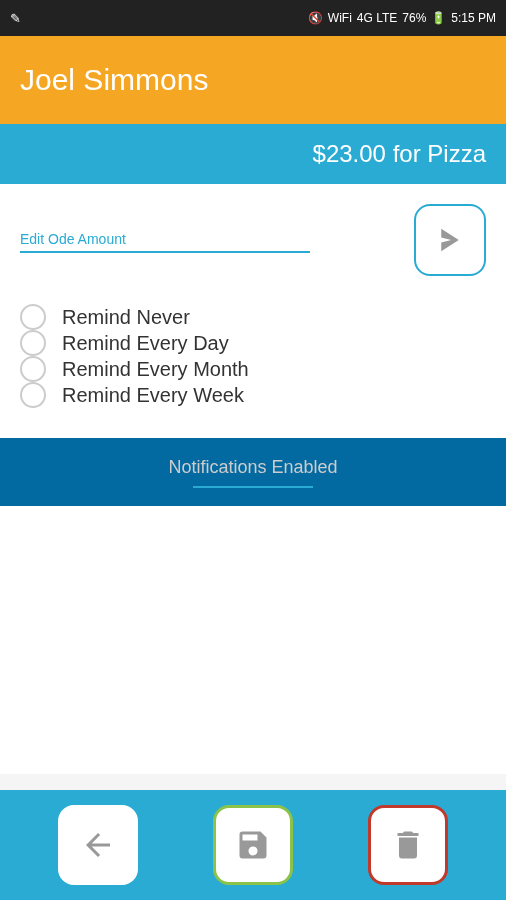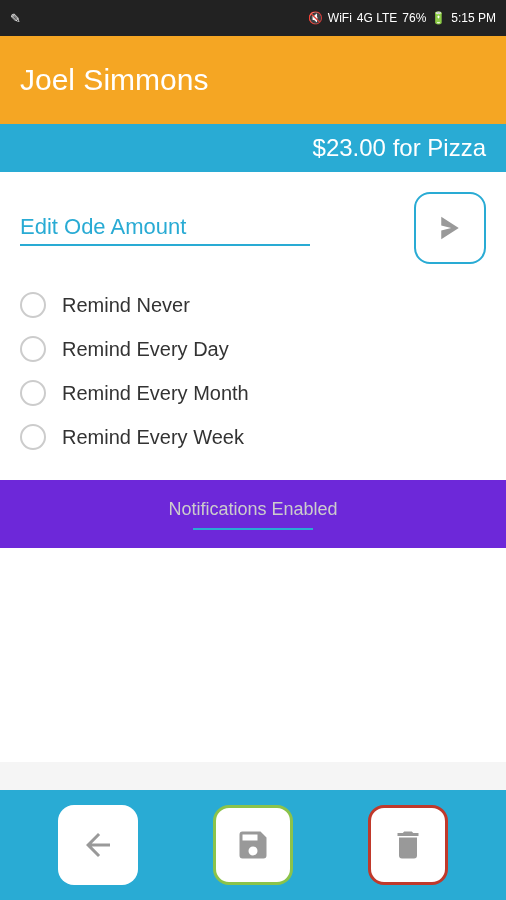--- a/index.html
+++ b/index.html
@@ -49,21 +49,21 @@
 
     .user-name {
       color: white;
       font-size: 30px;
       font-weight: 300;
     }
 
     
     .amount-bar {
       background: #29ABD4;
-      height: 48px;
+      height: 60px;
       display: flex;
       align-items: center;
       justify-content: flex-end;
       padding: 0 20px;
     }
 
     .amount-text {
       color: white;
       font-size: 24px;
       font-weight: 300;
@@ -81,21 +81,21 @@
       display: flex;
       align-items: center;
       justify-content: space-between;
       margin-bottom: 28px;
     }
 
     .amount-input {
       border: none;
       border-bottom: 2px solid #29ABD4;
       color: #29ABD4;
-      font-size: 22px;
+      font-size: 14px;
       font-weight: 300;
       width: 290px;
       outline: none;
       padding: 4px 0;
       background: transparent;
     }
 
     .amount-input::placeholder {
       color: #29ABD4;
     }
@@ -115,21 +115,20 @@
     .send-button svg {
       width: 30px;
       height: 30px;
       fill: #aaa;
     }
 
     
     .radio-group {
       display: flex;
       flex-direction: column;
-      gap: 18px;
       margin-bottom: 30px;
     }
 
     .radio-item {
       display: flex;
       align-items: center;
       gap: 16px;
       cursor: pointer;
     }
 
@@ -156,21 +155,21 @@
     }
 
     .radio-label {
       font-size: 20px;
       color: #333;
       font-weight: 300;
     }
 
     
     .notifications-bar {
-      background: #6d28d9;
+      background: #0369a1;
       margin: 0 -20px;
       padding: 0 20px;
       height: 68px;
       display: flex;
       flex-direction: column;
       align-items: center;
       justify-content: center;
       gap: 8px;
       margin-top: 10px;
     }

